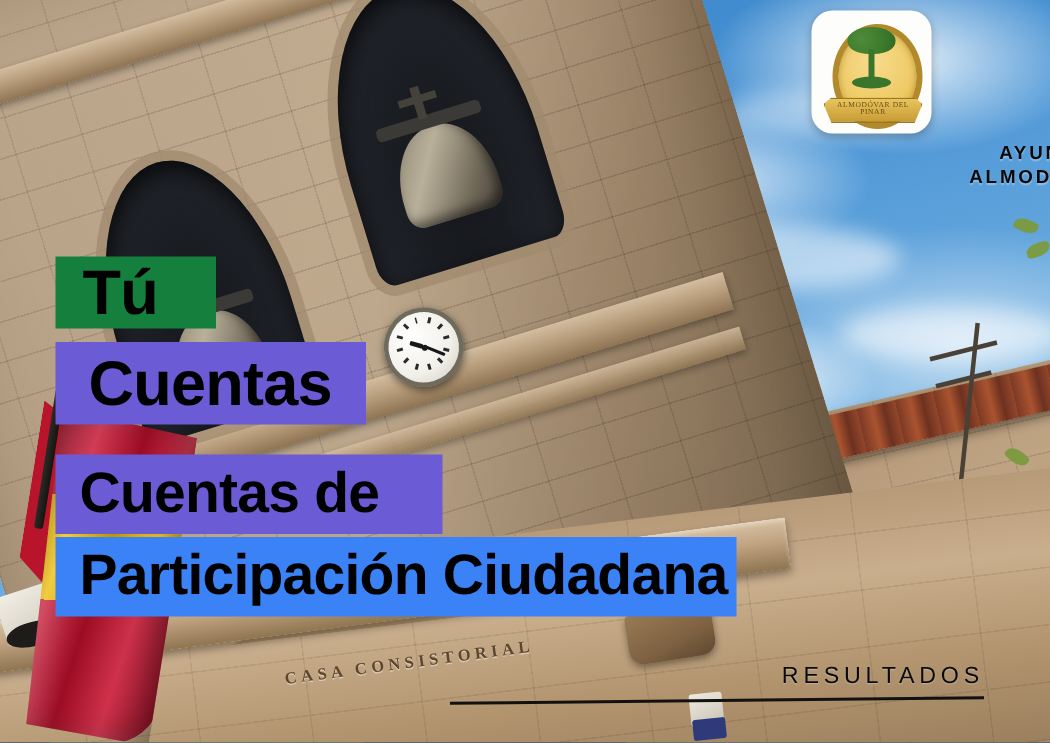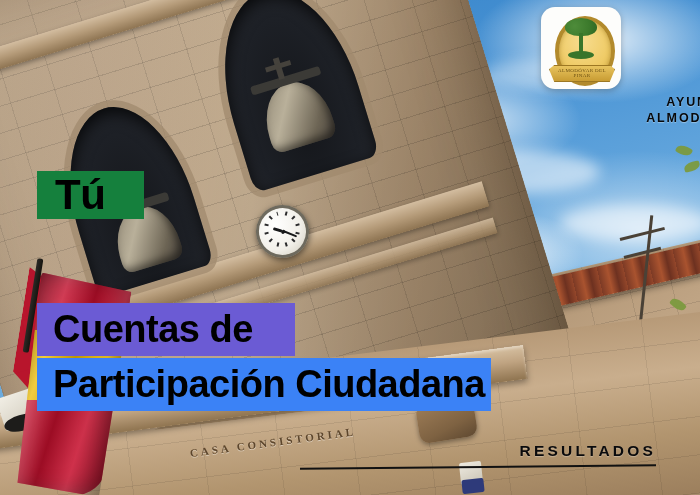--- a/index.html
+++ b/index.html
@@ -422,21 +422,21 @@
     font-size: 38px;
     padding-left: 16px;
     letter-spacing: -.5px;
   }
 
   
   #resultados {
     position: absolute;
     right: 44px; top: 442px;
     font-size: 15.5px;
-    font-weight: bold;
+    font-weight: normal;
     letter-spacing: 3.2px;
     color: #0a0a0c;
     text-shadow: 0 1px 1px rgba(255,255,255,.3);
   }
   #resultados-rule {
     position: absolute;
     left: 300px; top: 466px;
     width: 356px; height: 2px;
     background: #111;
     transform: rotate(-.6deg);
@@ -528,19 +528,20 @@
     <div class="logo-tree-root"></div>
     <div class="logo-ribbon">
       <div class="logo-ribbon-text">ALMODÓVAR DEL PINAR</div>
     </div>
   </div>
 
   <div class="org-line" id="org1">AYUNTAMIENTO DE</div>
   <div class="org-line" id="org2">ALMODÓVAR DEL PINAR</div>
 
   <div class="hl" id="hl-tu" style="background: #15803d;">Tú</div>
+  <div class="hl" id="hl-cuentas" style="background: rgb(107, 91, 212);">Cuentas</div>
   <div class="hl" id="hl-programa" style="background: rgb(107, 91, 212);">Cuentas de</div>
   <div class="hl" id="hl-participacion" style="background: #3b82f6;">Participación Ciudadana</div>
 
   <div id="resultados">RESULTADOS</div>
   <div id="resultados-rule"></div>
 
 </div>
 
 </body></html>

